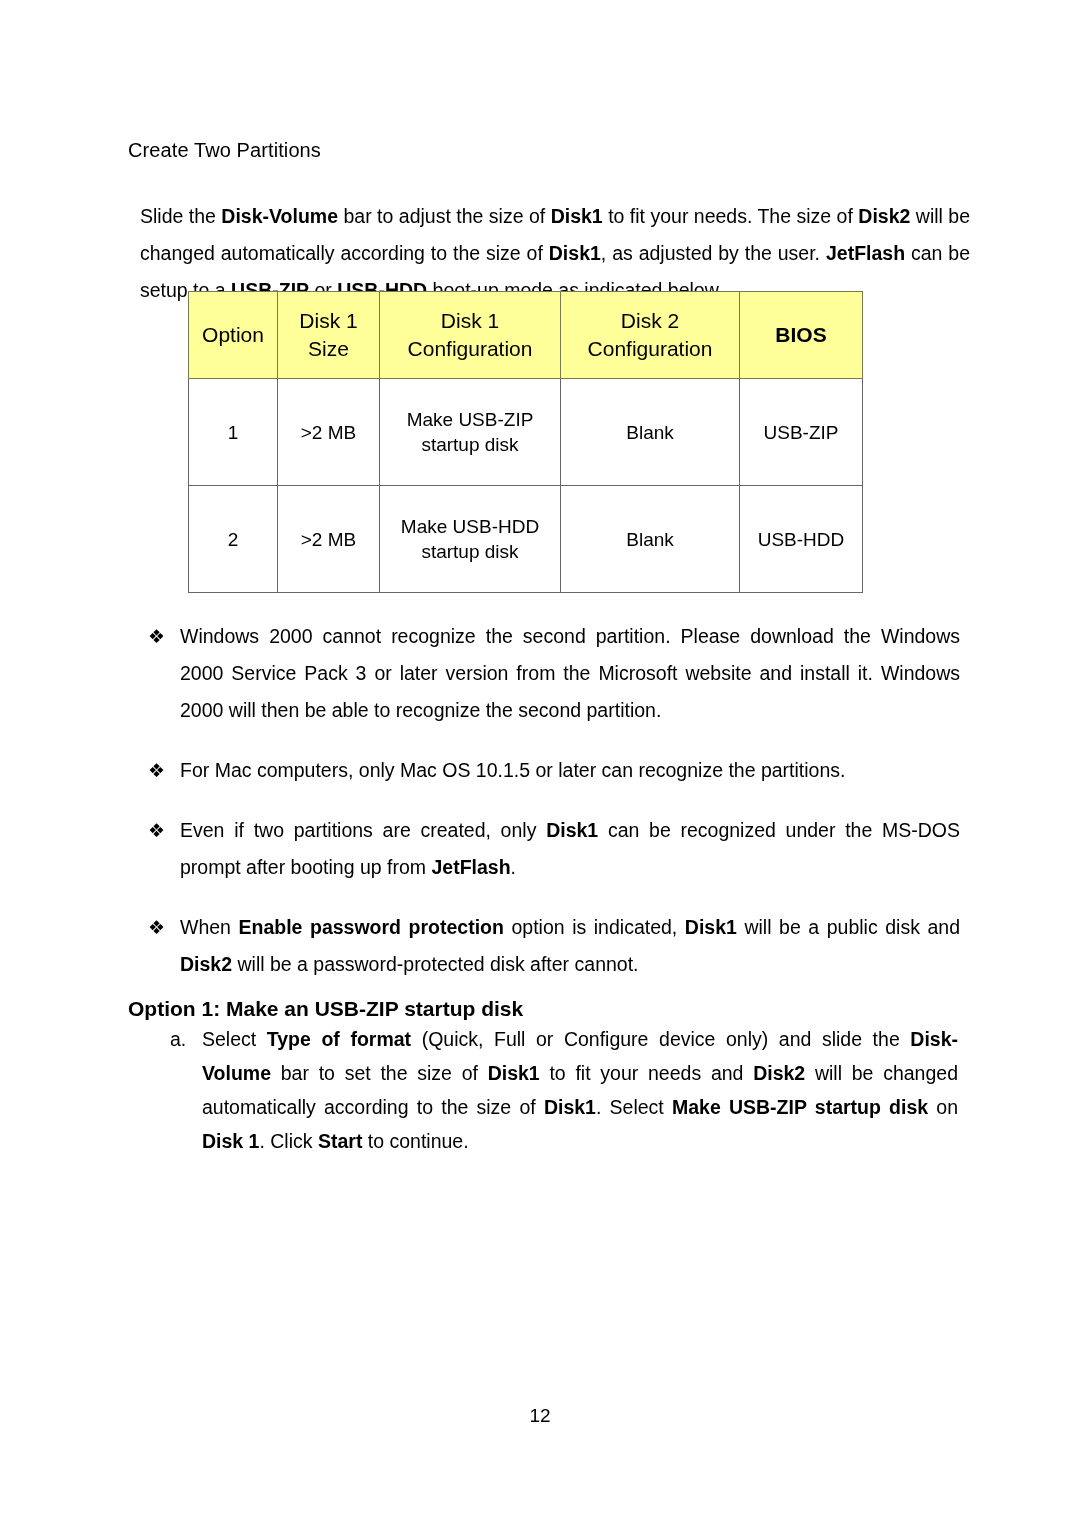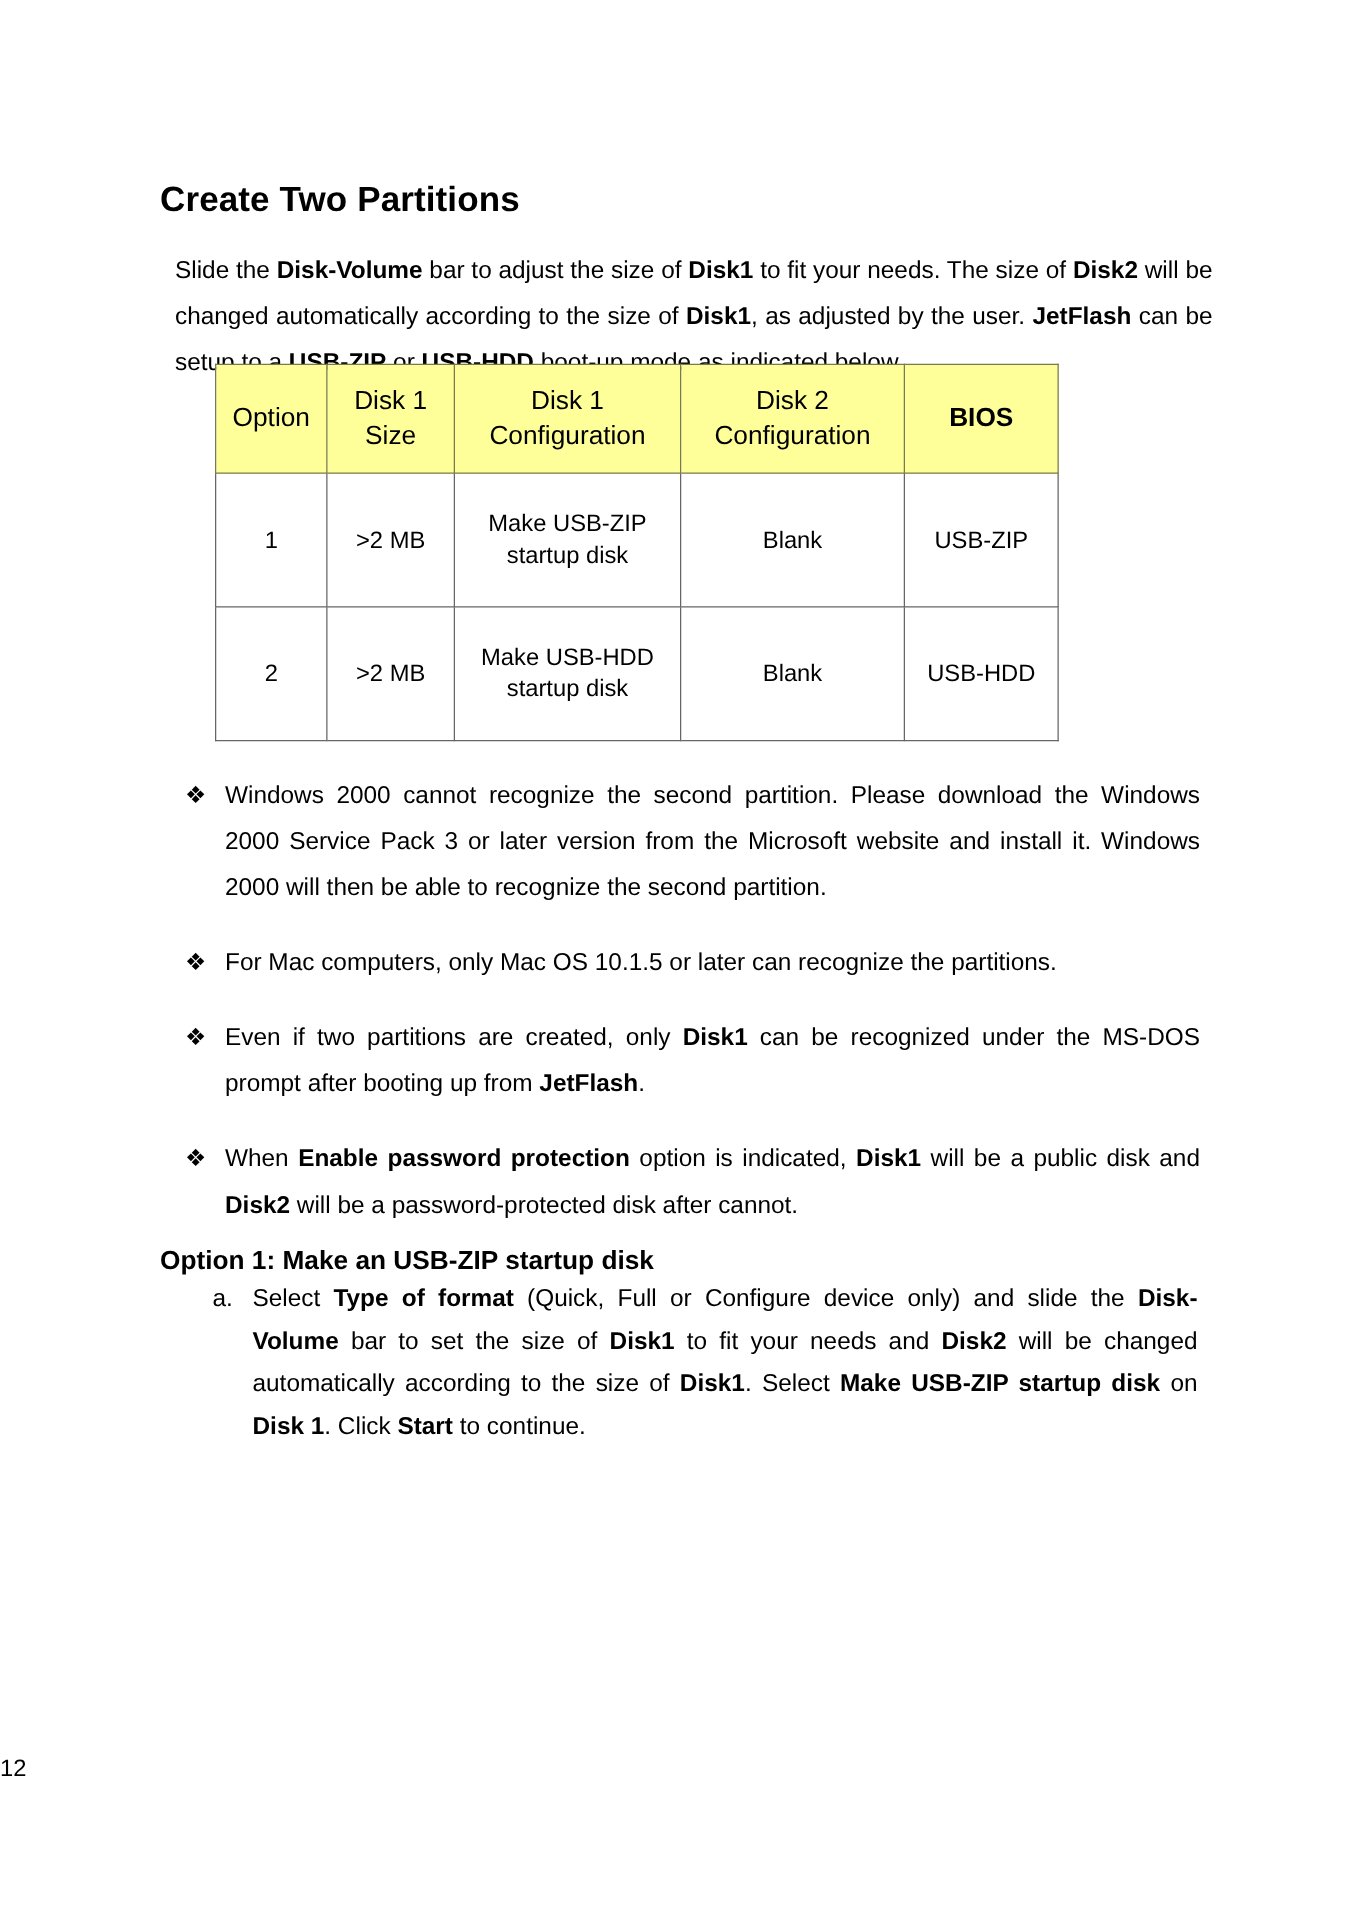--- a/index.html
+++ b/index.html
@@ -18,22 +18,22 @@
     background: #ffffff;
     overflow: hidden;
     box-sizing: border-box;
   }
 
   
   .doc-heading {
     position: absolute;
     left: 128px;
     top: 126px;
-    font-size: 28px;
-    font-weight: bold;
+    font-size: 20px;
+    font-weight: normal;
     letter-spacing: 0.1px;
     line-height: 1.1;
     white-space: nowrap;
   }
 
   
   .intro-para {
     position: absolute;
     left: 128px;
     top: 178px;
@@ -42,21 +42,21 @@
     line-height: 37px;
     text-align: justify;
     text-justify: inter-word;
     margin-left: 12px;
   }
   .intro-para b { font-weight: bold; }
 
   
   .spec-table {
     position: absolute;
-    left: 172px;
+    left: 188px;
     top: 291px;
     width: 670px;
     border-collapse: collapse;
     table-layout: fixed;
   }
   .spec-table td {
     border: 1px solid #6b6b55;
     text-align: center;
     vertical-align: middle;
     font-size: 19px;
@@ -140,21 +140,21 @@
     line-height: 34px;
   }
   .step-item b { font-weight: bold; }
 
   
   .page-number {
     position: absolute;
     left: 0;
     top: 1405px;
     width: 1080px;
-    text-align: left;
+    text-align: center;
     font-size: 19px;
   }
 </style>
 </head>
 <body>
 
 <div class="page">
 
   <h1 class="doc-heading">Create Two Partitions</h1>
 

